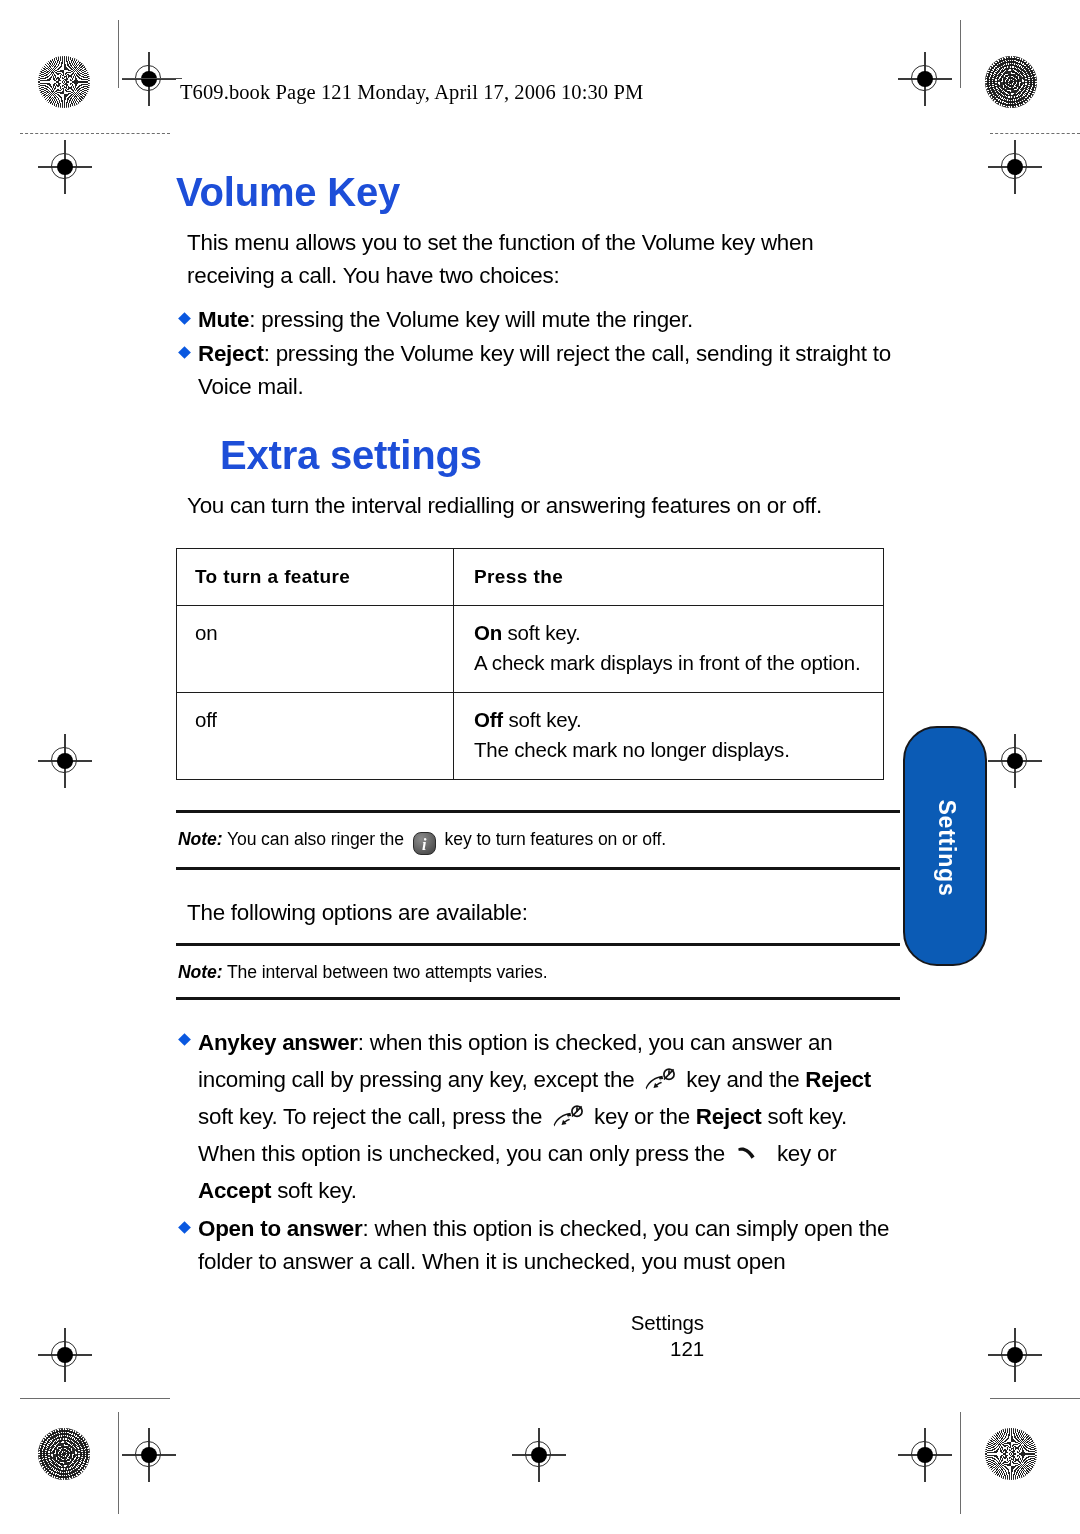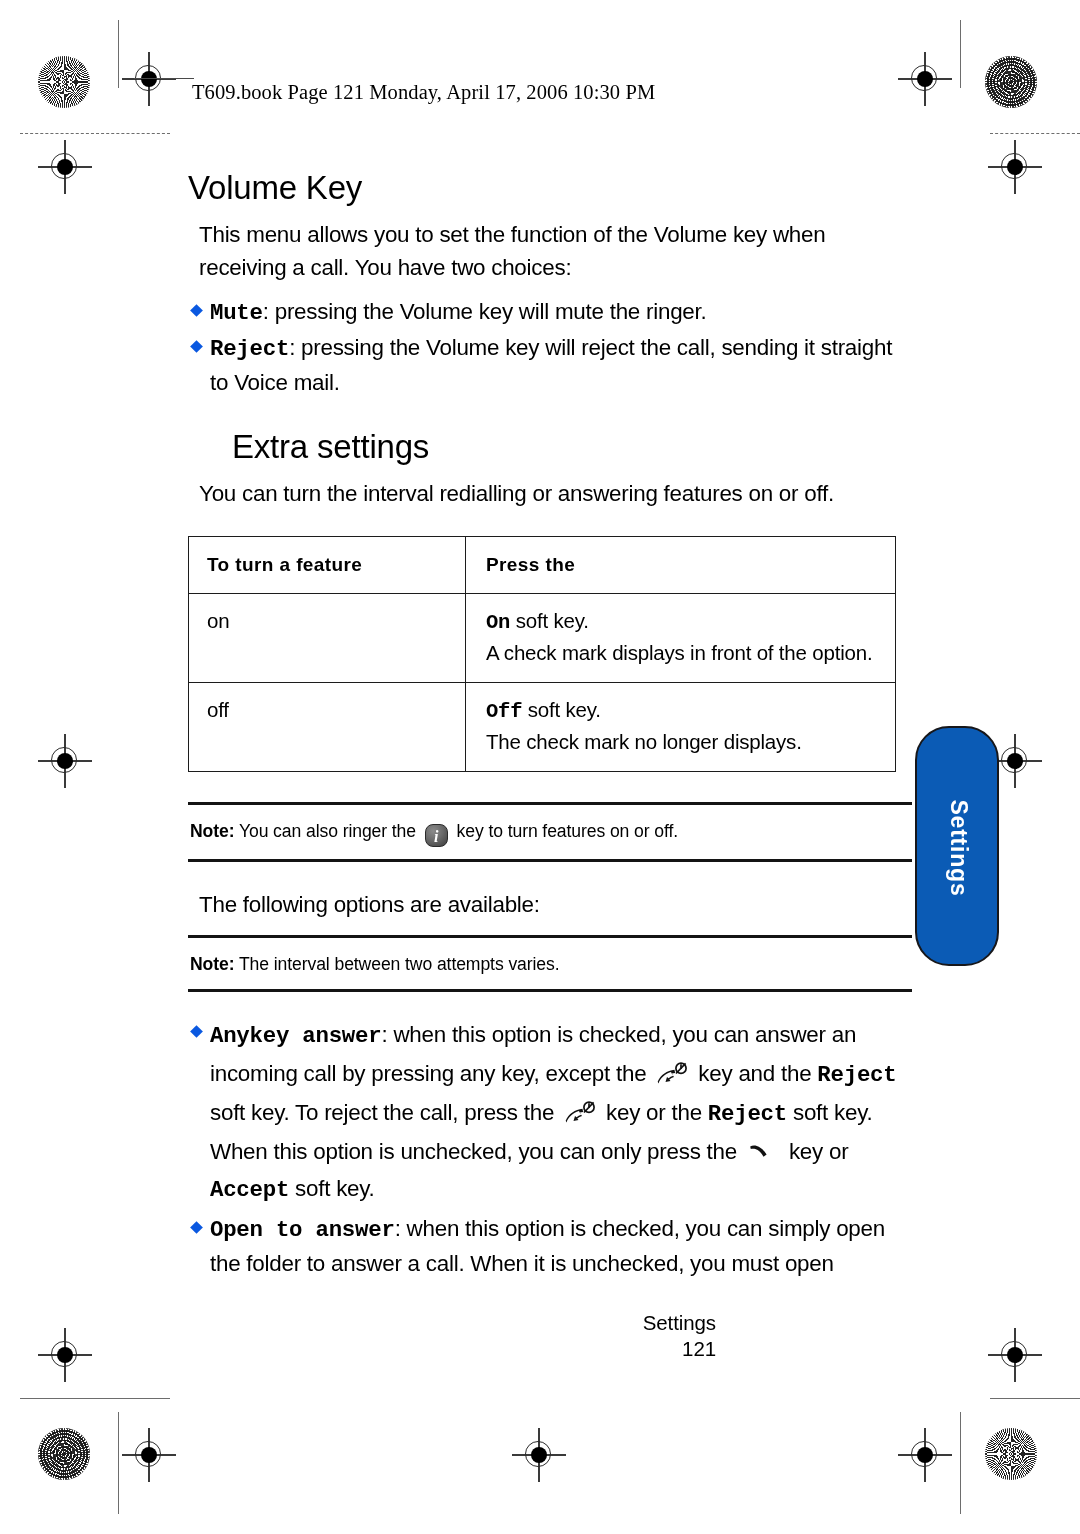--- a/index.html
+++ b/index.html
@@ -74,21 +74,21 @@
   .trim-line.v { width: 1.2px; }
   .trim-line.dashed-h {
     height: 0;
     border-top: 1.3px dashed #6d6d6d;
     background: none;
   }
 
   
   .page {
     position: absolute;
-    left: 16px; top: 0;
+    left: 4px; top: 0;
     width: 884px;
     height: 1534px;
   }
 
   .running-head {
     position: absolute;
     left: 176px;
     top: 81px;
     font-family: "Liberation Serif", serif;
     font-size: 20.5px;
@@ -107,23 +107,23 @@
 
   .content {
     position: absolute;
     left: 172px;
     top: 170px;
     width: 724px;
   }
 
   h1.section-title {
     margin: 0 0 6px 0;
-    font-size: 33px;
-    font-weight: 400;
-    color: #000000;
+    font-size: 40px;
+    font-weight: 700;
+    color: #1d4ed8;
     letter-spacing: -0.2px;
     line-height: 1.12;
   }
   .section-title.second {
     margin-top: 30px;
     margin-left: 44px;
   }
 
   p.body-text {
     margin: 11px;
@@ -147,21 +147,21 @@
   }
   ul.bullets li .dia {
     position: absolute;
     left: 4px;
     top: 11px;
     width: 9px;
     height: 9px;
     background: #0a58e0;
     transform: rotate(45deg);
   }
-  .b { font-weight: bold; font-family: Liberation Mono, monospace; }
+  .b { font-weight: bold; }
 
   
   table.opt-table {
     border-collapse: collapse;
     margin-top: 26px;
     width: 708px;
     table-layout: fixed;
   }
   table.opt-table td, table.opt-table th {
     border: 1.6px solid #1c1c1c;
@@ -199,21 +199,21 @@
     font-size: 0;
   }
   .note .rule-top { margin-bottom: 14px; }
   .note .rule-bot { margin-top: 12px; }
   .note .note-body {
     font-size: 17.6px;
     line-height: 25px;
     letter-spacing: -0.1px;
     padding-left: 2px;
   }
-  .note .note-label { font-weight: bold; }
+  .note .note-label { font-weight: bold; font-style: italic; }
 
   .key-icon-i {
     display: inline-block;
     width: 23px;
     height: 23px;
     border-radius: 8px;
     background: radial-gradient(circle at 35% 28%, #8b8b8b 0%, #6b6b6b 45%, #3c3c3c 100%);
     color: #ffffff;
     font-family: "Liberation Serif", serif;
     font-style: italic;

